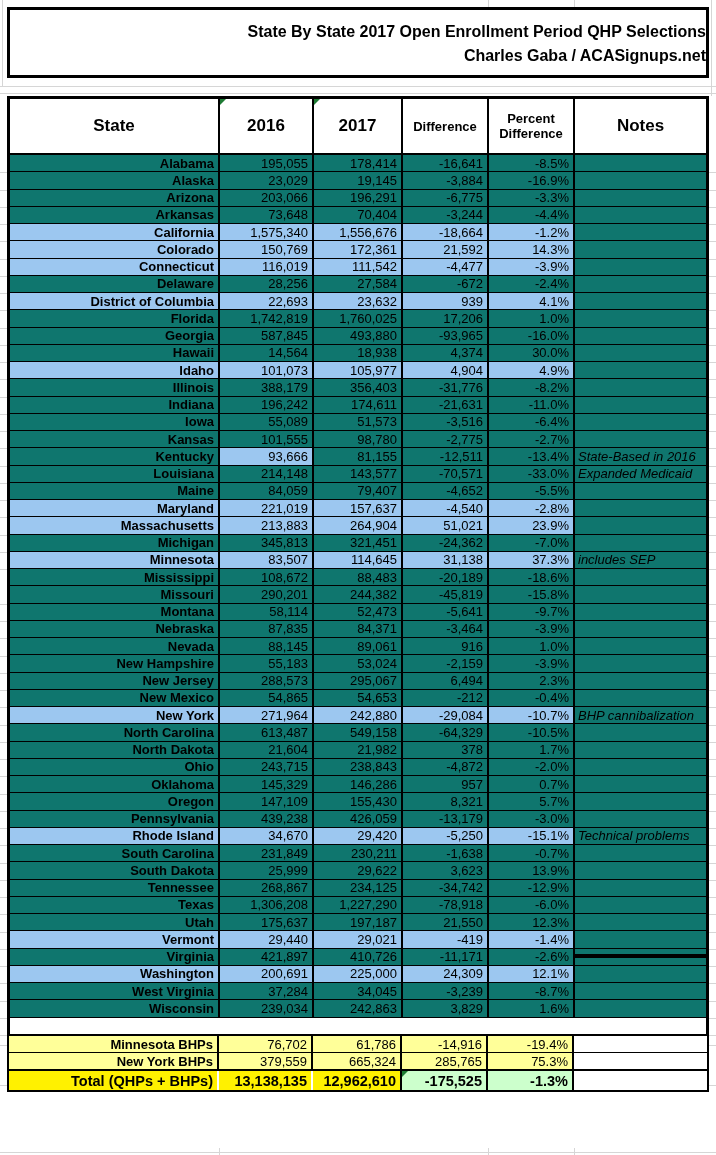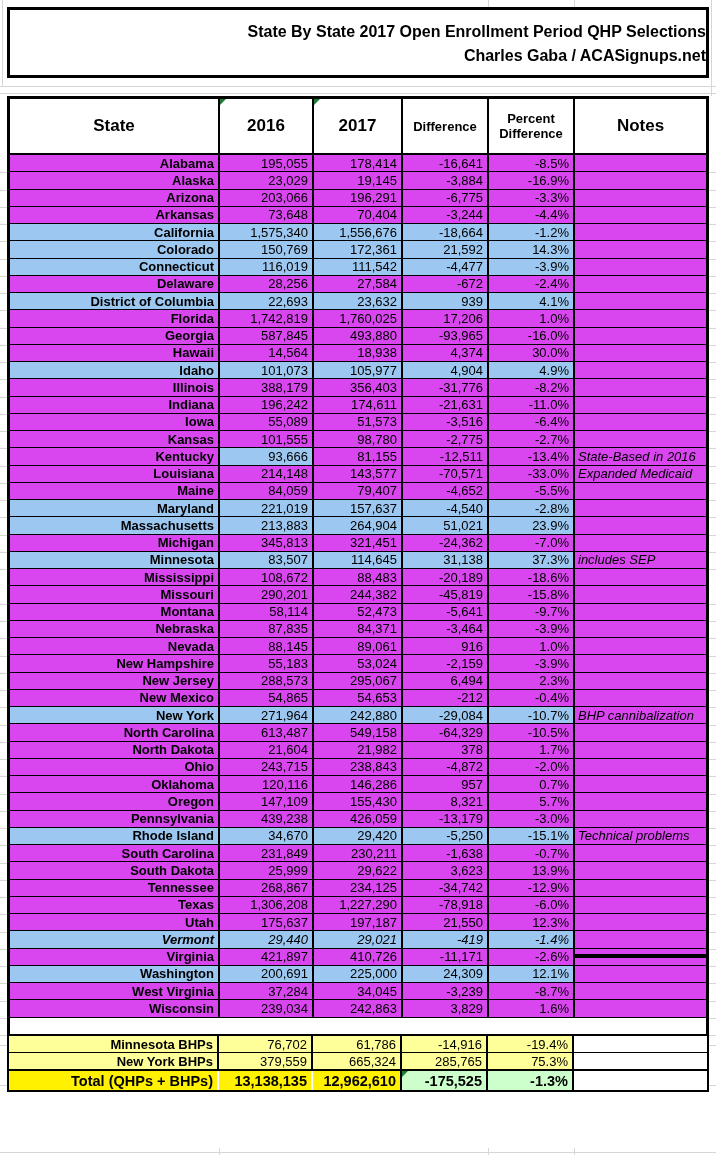--- a/index.html
+++ b/index.html
@@ -20,29 +20,29 @@
   .w-n{width:94px;}
   .w-n2{width:89px;}
   .w-d{width:86px;}
   .w-p{width:86px;}
   .w-notes{flex:1;border-right:none;}
   .thead .c{justify-content:center;font-weight:bold;text-align:center;position:relative;}
   .h-big{font-size:17px;}
   .h-small{font-size:13px;line-height:15px;}
   .corner::before{content:"";position:absolute;top:0;left:0;width:0;height:0;
     border-top:6px solid var(--tri);border-right:6px solid transparent;}
-  .row{display:flex;height:17.26px;border-bottom:1px solid #000;box-sizing:border-box;background:#d946ef;}
+  .row{display:flex;height:17.26px;border-bottom:1px solid #000;box-sizing:border-box;background:#0f766e;}
   .row:last-child{border-bottom:none;margin-top:20px;}
   .row .c{font-size:13px;}
   .cell-state{justify-content:flex-end;font-weight:bold;padding-right:4px;}
   .num{justify-content:flex-end;padding-right:4px;}
   .note{font-style:italic;padding-left:3px;font-size:12.5px;}
   .row.hl .c:not(.w-notes){background:var(--blue);}
   .cellhl{background:var(--blue);}
-  .row.it .c{font-style:italic;}
+  .row.it .c{}
   .notehl{background:var(--tyellow);border:2px solid #000;border-right:none;margin-top:23px;}
   
   .total-box{position:absolute;left:7px;width:702px;box-sizing:border-box;border:3px solid #000;display:flex;background:#fff;}
   .total-box .c{font-weight:bold;font-size:15px;position:relative;}
   .ylw{background:var(--tyellow);border-right:2px solid #fff;}
   .grn{background:var(--lgreen);border-right:2px solid #000;}
   .total-box .w-notes{background:#fff;}
   
   .bhp-box{position:absolute;left:7px;top:1034px;width:702px;height:58px;box-sizing:border-box;border:2px solid #000;background:#fff;}
   .bhp-row{display:flex;height:17px;border-bottom:1px solid #000;box-sizing:border-box;}
@@ -372,21 +372,21 @@
         <div class="row">
     <div class="c w-state cell-state">Ohio</div>
     <div class="c w-n num">243,715</div>
     <div class="c w-n2 num">238,843</div>
     <div class="c w-d num">-4,872</div>
     <div class="c w-p num">-2.0%</div>
     <div class="c w-notes note"></div>
   </div>
         <div class="row">
     <div class="c w-state cell-state">Oklahoma</div>
-    <div class="c w-n num">120,116</div>
+    <div class="c w-n num">145,329</div>
     <div class="c w-n2 num">146,286</div>
     <div class="c w-d num">957</div>
     <div class="c w-p num">0.7%</div>
     <div class="c w-notes note"></div>
   </div>
         <div class="row">
     <div class="c w-state cell-state">Oregon</div>
     <div class="c w-n num">147,109</div>
     <div class="c w-n2 num">155,430</div>
     <div class="c w-d num">8,321</div>

